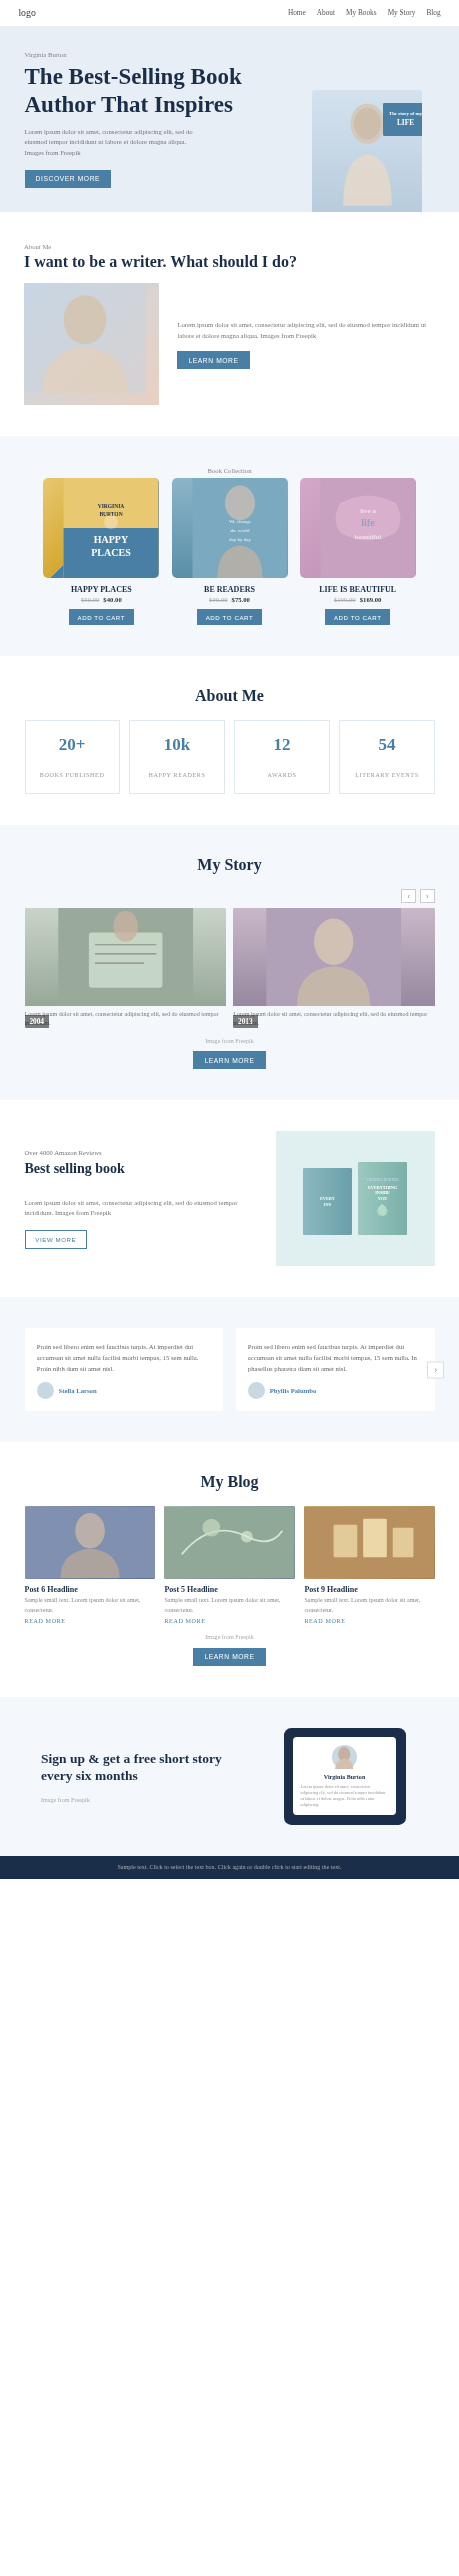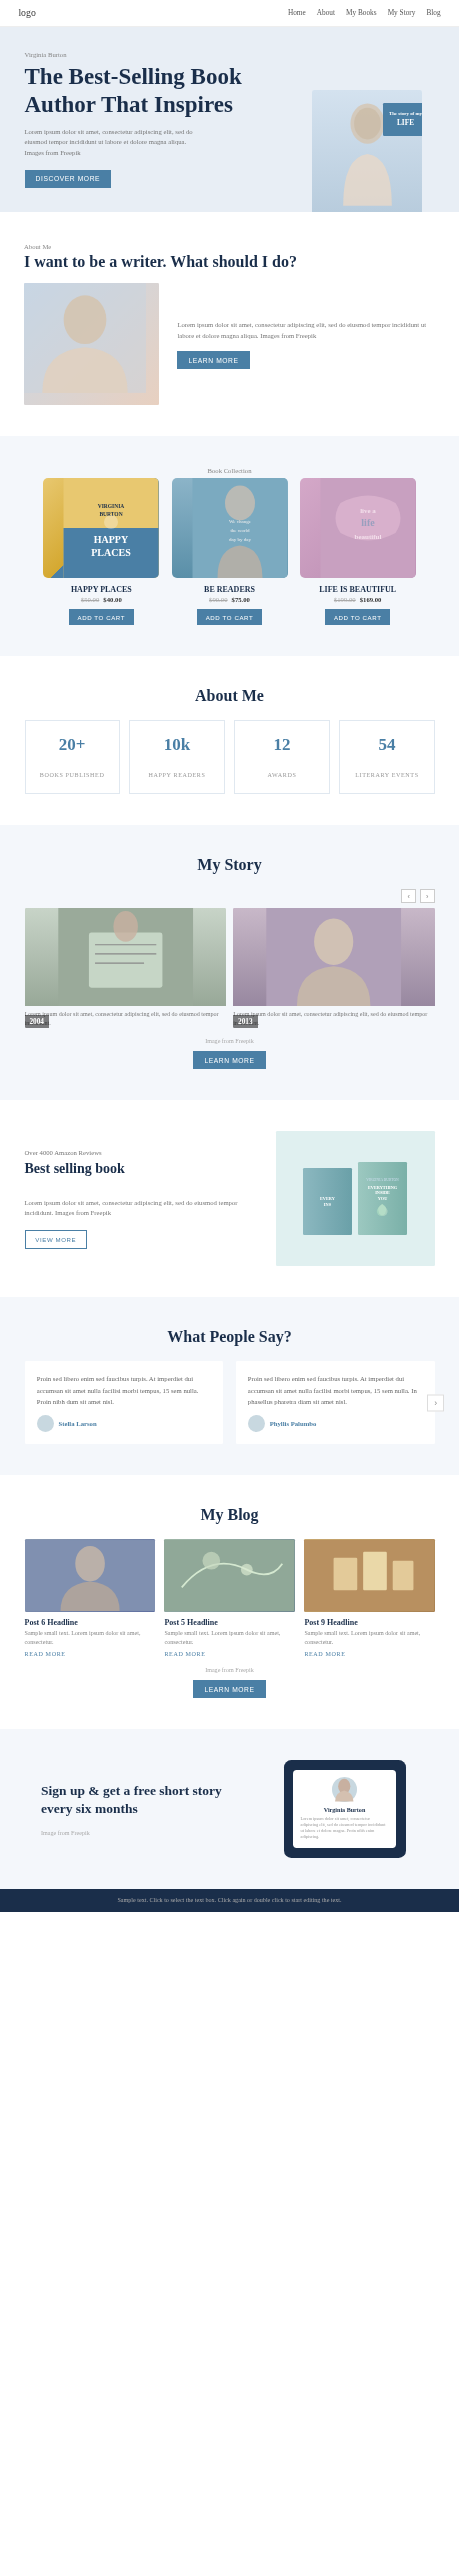--- a/index.html
+++ b/index.html
@@ -335,21 +335,20 @@
             <path d="M15 5 Q25 10 20 20 Q15 28 8 22 Q2 15 15 5" fill="#a8d8c0" opacity="0.8"></path>
             <path d="M15 5 Q5 10 10 20 Q15 28 22 22 Q28 15 15 5" fill="#c8e8d0" opacity="0.5"></path>
           </svg>
         </div>
       </div>
     </div>
   </div>
 </section>
 
 <section class="testimonials-section">
-  <h2 class="section-title">What People Say?</h2>
   <div class="testimonials-grid">
     <div class="testimonial-card">
       <p class="testimonial-text">Proin sed libero enim sed faucibus turpis. At imperdiet dui accumsan sit amet nulla facilisi morbi tempus, 15 sem nulla. Proin nibh dum sit amet nisl.</p>
       <div class="testimonial-author">
         <div class="author-avatar"></div>
         <div class="author-name">Stella Larson</div>
       </div>
     </div>
     <div class="testimonial-card">
       <p class="testimonial-text">Proin sed libero enim sed faucibus turpis. At imperdiet dui accumsan sit amet nulla facilisi morbi tempus, 15 sem nulla. In phasellus pharetra diam sit amet nisl.</p>

